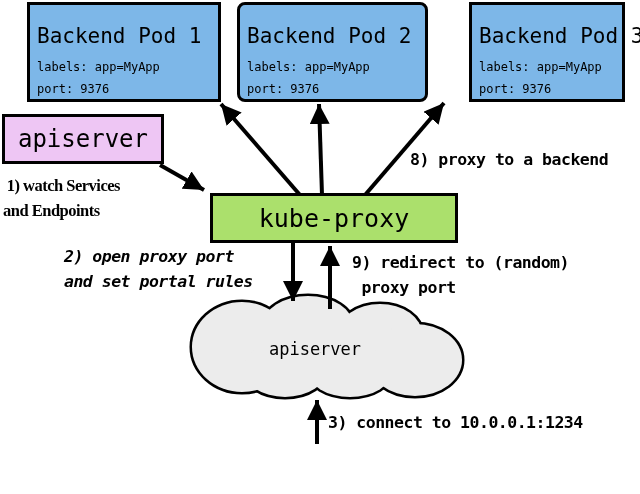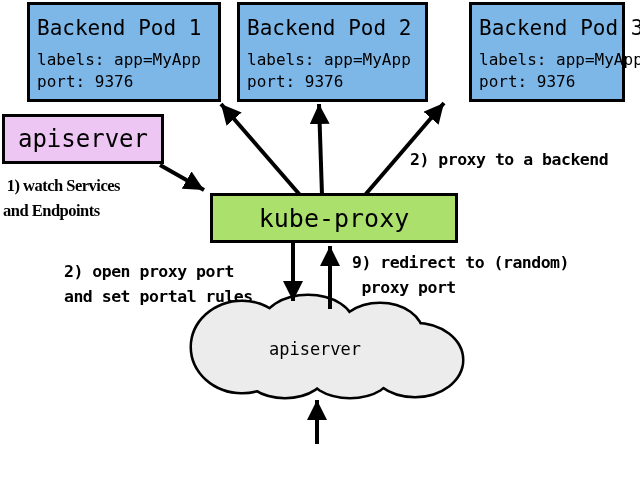--- a/index.html
+++ b/index.html
@@ -17,57 +17,57 @@
     left: 0; top: 0;
     width: 640px; height: 494px;
   }
   .box {
     position: absolute;
     box-sizing: border-box;
     border: 3px solid #000;
   }
   .pod {
     background: var(--pod_fill, #7db7e8);
-    padding: 8px 7px;
+    padding: 16px 7px;
   }
   .pod .pod-title {
     font-size: 21px;
     line-height: 30px;
     white-space: nowrap;
   }
   .pod .pod-line {
-    font-size: 16px;
+    font-size: 12px;
     line-height: 21px;
     margin-top: 1px;
     white-space: nowrap;
   }
   .pod .pod-line.first { margin-top: 6px; }
   .label-box {
     display: flex;
     align-items: center;
     justify-content: center;
     font-size: 25px;
     white-space: nowrap;
   }
   #apiserver-box { left: 2px;   top: 114px; width: 162px; height: 50px; background: var(--apiserver_fill, #eec6f4); font-size: 24px; }
   #kube-proxy-box{ left: 210px; top: 193px; width: 248px; height: 50px; background: var(--kube_proxy_fill, #abe06c); }
   #client-box    { left: 222px; top: 443px; width: 194px; height: 50px; background: var(--client_fill, #ecc687); }
   #pod-1 { left: 27px;  top: 2px; width: 194px; height: 100px; }
-  #pod-2 { left: 237px; top: 2px; width: 191px; height: 100px; }
+  #pod-2 { left: 237px; top: 2px; width: 191px; height: 100px; border-radius: 8px; }
   #pod-3 { left: 445px; top: 2px; width: 156px; height: 100px; margin-left: 24px; }
   .annotation {
     position: absolute;
     font-size: 16.5px;
     font-weight: 700;
     line-height: 25px;
     white-space: pre;
     letter-spacing: -0.5px;
   }
   #annotation-1 { left: 3px;   top: 173px; font-family: Liberation Serif, serif; }
-  #annotation-2 { left: 64px;  top: 259px; }
+  #annotation-2 { left: 64px;  top: 244px; font-style: italic; }
   #annotation-3 { left: 328px; top: 410px; }
   #annotation-4 { left: 352px; top: 250px; }
   #annotation-5 { left: 410px; top: 147px; }
   #iptables-label {
     position: absolute;
     left: 268px; top: 339px;
     width: 94px;
     text-align: center;
     font-size: 17px;
   }
@@ -136,17 +136,18 @@
   <div class="box label-box" id="kube-proxy-box">
     <span>kube-proxy</span>
   </div>
 
   <div id="iptables-label">apiserver</div>
 
   <div class="annotation" id="annotation-1"> 1) watch Services
 and Endpoints</div>
   <div class="annotation" id="annotation-2">2) open proxy port
 and set portal rules</div>
+  <div class="annotation" id="annotation-3">3) connect to 10.0.0.1:1234</div>
   <div class="annotation" id="annotation-4">9) redirect to (random)
  proxy port</div>
-  <div class="annotation" id="annotation-5">2) proxy to a backend</div>
+  <div class="annotation" id="annotation-5">8) proxy to a backend</div>
 
 </div>
 
 </body></html>

